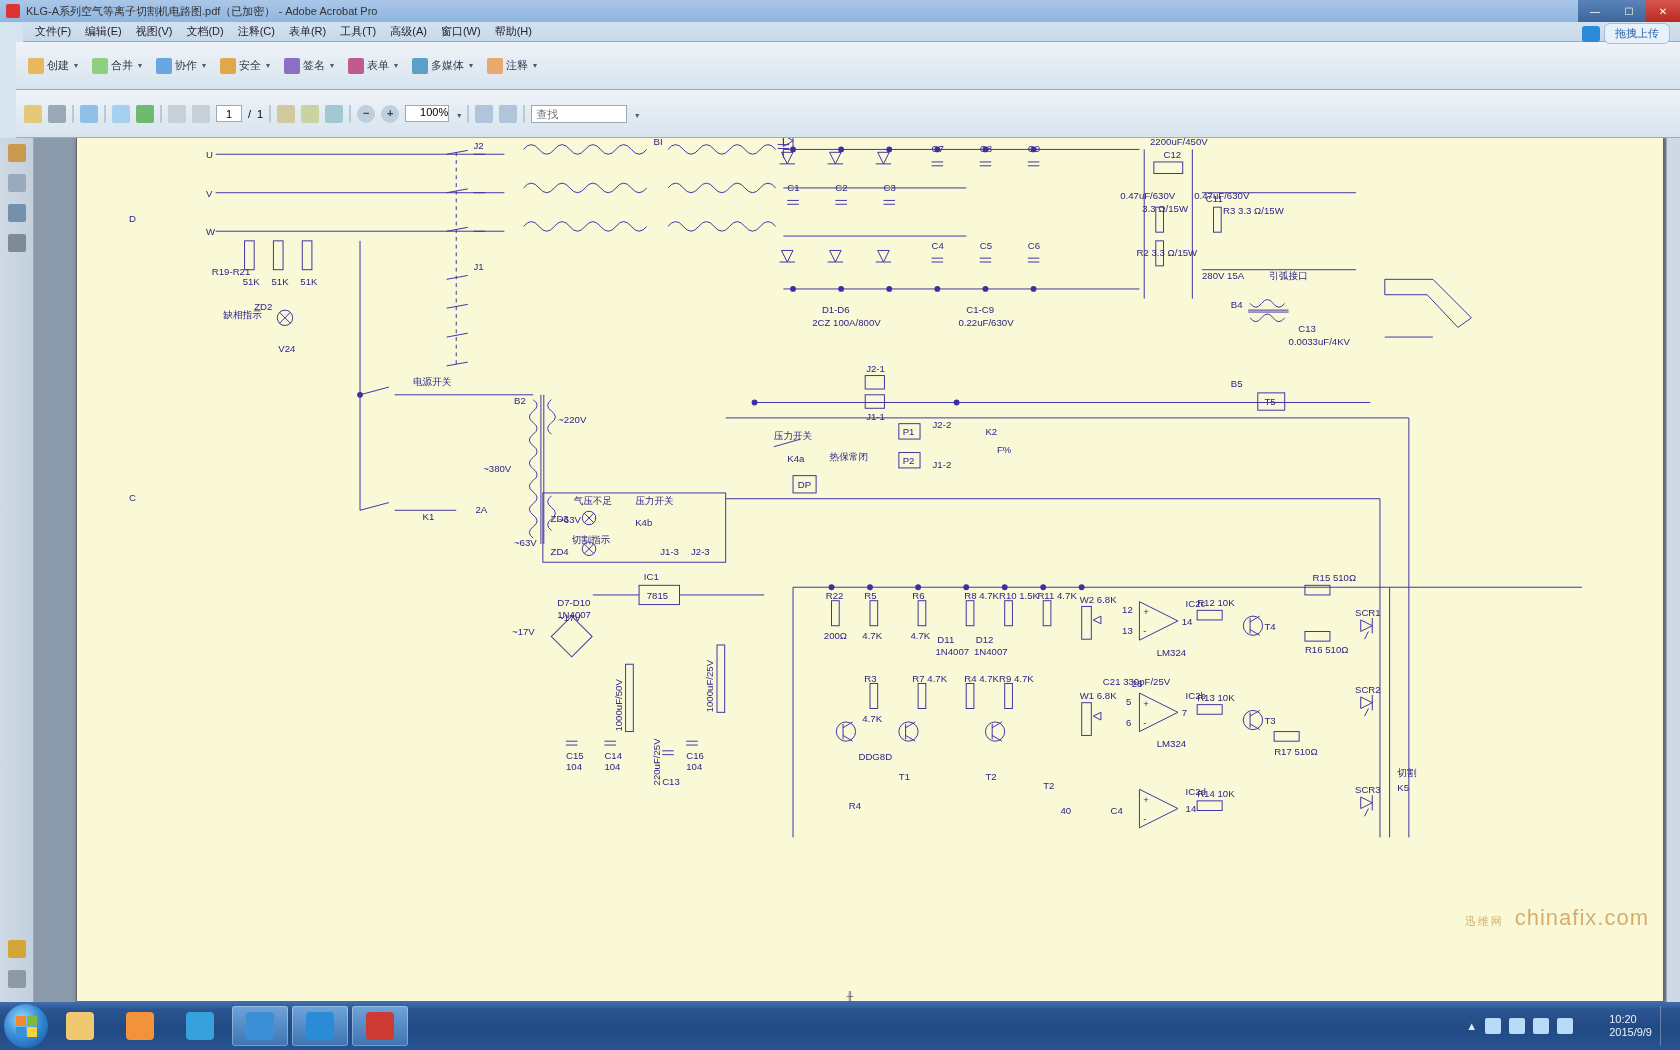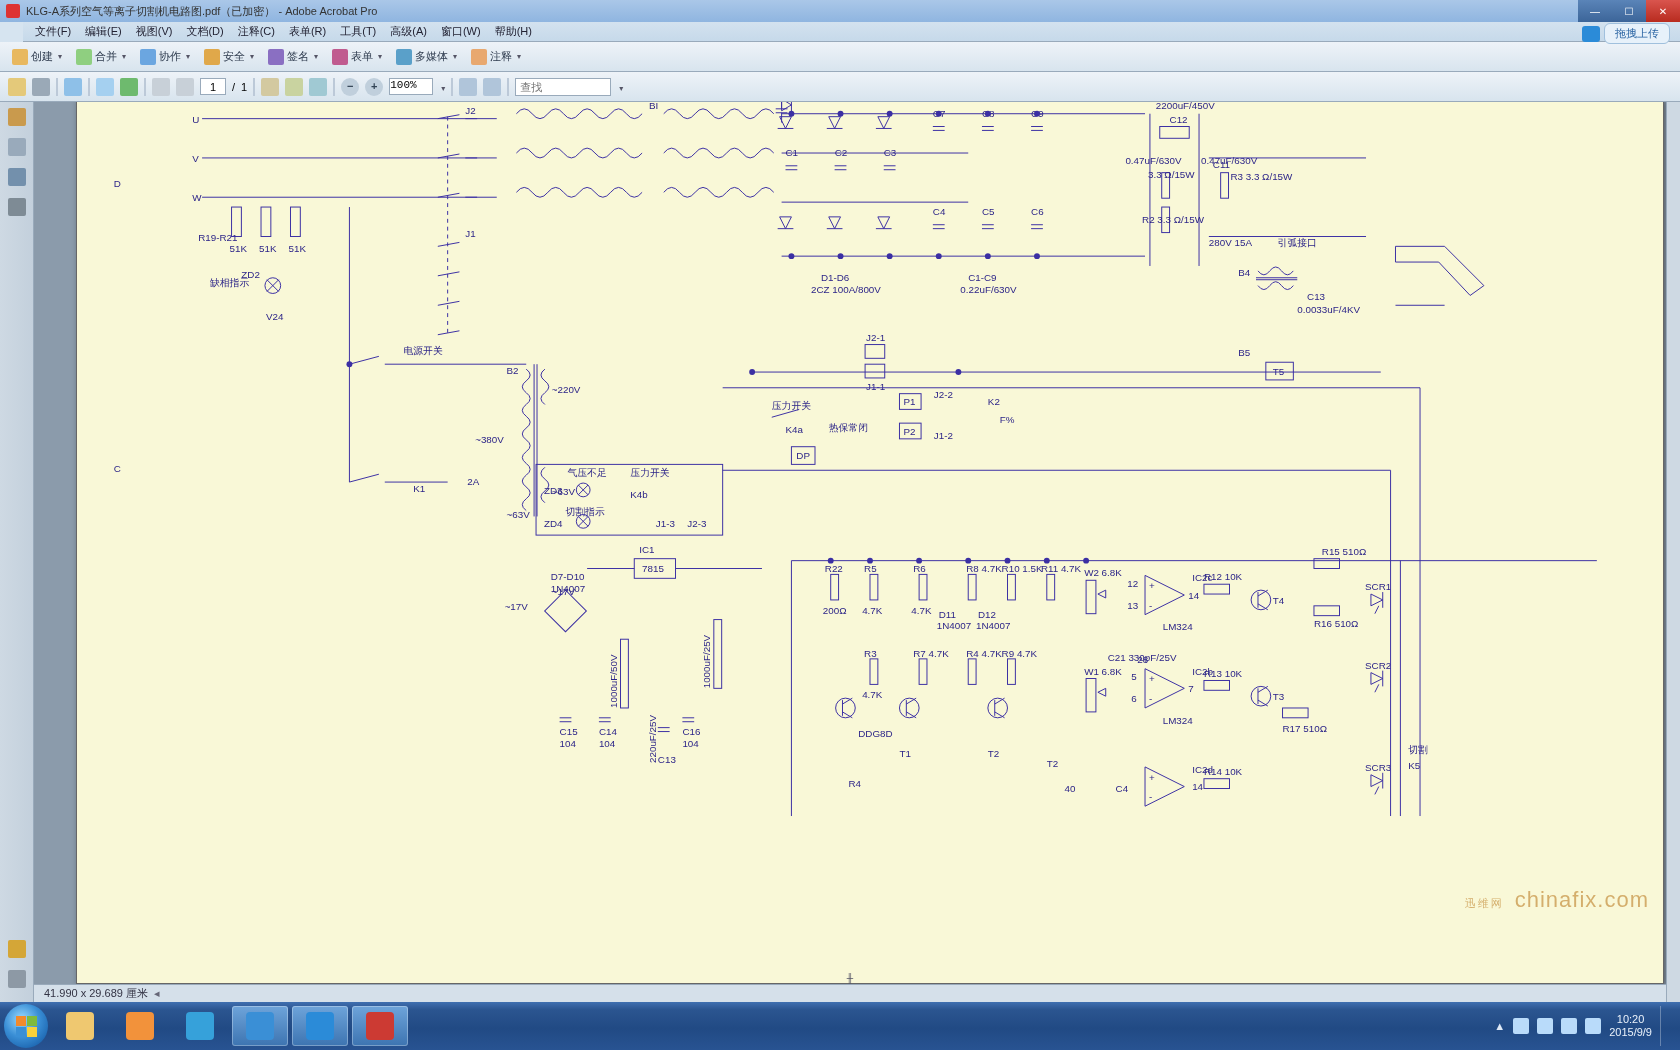--- a/index.html
+++ b/index.html
@@ -12,37 +12,37 @@
   .win-min { background: linear-gradient(to bottom,#5a84b8,#3c6599); }
   .win-max { background: linear-gradient(to bottom,#5a84b8,#3c6599); }
   .win-close { background: linear-gradient(to bottom,#d9554e,#b82b1f); }
   
   .menu-bar { height: 20px; background: linear-gradient(to bottom,#d3e2ef,#c6d9ea); display: flex; align-items: center; padding-left: 6px; gap: 2px; border-bottom: 1px solid #9ab; position:relative;margin-left:23px;}
   .menu-bar span { padding: 2px 6px; color: #223; }
   .upload-badge { position:absolute; right:10px; top:1px; display:flex; align-items:center; gap:4px;}
   .upload-badge .badge-icon{width:18px;height:16px;background:#2b8bd8;border-radius:3px;}
   .upload-badge .badge-txt{background:#e7f1fa;border:1px solid #a0c0dd;padding:2px 10px;color:#2a64a3;border-radius:6px;}
   
-  .toolbar { height: 30px; background: linear-gradient(to bottom,#eef3f8,#d8e4ee); display: flex; align-items: center; padding-left: 8px; gap: 6px; border-bottom: 1px solid #9ab; }
+  .toolbar { height: 48px; background: linear-gradient(to bottom,#eef3f8,#d8e4ee); display: flex; align-items: center; padding-left: 8px; gap: 6px; border-bottom: 1px solid #9ab; margin-left: 16px; }
   .tool { display: flex; align-items: center; gap: 3px; padding: 2px 4px; color: #2e3b4e; }
   .tool i { width: 16px; height: 16px; display: inline-block; border-radius: 2px; }
   .caret::after { content: "▾"; font-size: 8px; color: #556; margin-left: 2px; }
   .sep { width: 2px; height: 18px; background: #bcc9d8; }
   .ico-create{background:#e8b85f;} .ico-merge{background:#8fcf80;} .ico-action{background:#6ba6e0;}
   .ico-secure{background:#e0a84a;} .ico-sign{background:#8a6fc2;} .ico-form{background:#c05b8f;}
   .ico-media{background:#5aa0c9;} .ico-comment{background:#e8a86f;}
   
   .tb2 .ico{width:18px;height:18px;border-radius:2px;}
   .ico-open{background:#e4c97a;} .ico-print{background:#9aa9b7;} .ico-mail{background:#8ec0e8;}
   .ico-pages{background:#a5d0f0;} .ico-web{background:#6eba6e;}
   .ico-prev,.ico-next{background:#c8d0d8;}
   .page-input{width:26px;height:17px;border:1px solid #9ab;text-align:center;background:#fff;}
   .ico-sel{background:#d3c9a0;} .ico-hand{background:#c9d3a0;} .ico-marq{background:#a0c9d3;}
   .ico-zoomout,.ico-zoomin{width:18px;height:18px;border-radius:50%;background:#c0cfdc;text-align:center;line-height:16px;color:#345;font-weight:bold;}
-  .zoom-box{width:44px;height:17px;border:1px solid #9ab;background:#fff;text-align:left;font-family:Liberation Mono, monospace;}
+  .zoom-box{width:44px;height:17px;border:1px solid #9ab;background:#fff;text-align:right;}
   .ico-fit,.ico-read{background:#b0c5da;} 
   .find-box{width:96px;height:18px;border:1px solid #9ab;background:#fff;padding-left:4px;color:#888;}
   
   .main { flex: 1; display: flex; min-height: 0; }
   .side-rail { width: 34px; background: linear-gradient(to right,#ced9e3,#c3d0dc); display: flex; flex-direction: column; align-items: center; padding-top: 6px; gap: 12px; border-right:1px solid #9ab; position:relative;}
   .side-rail .sicon{width:18px;height:18px;background:#7b8fa3;border-radius:2px;}
   .side-rail .s-lock{background:#c99a4d;}
   .side-rail .s-doc{background:#9ab;} 
   .side-rail .s-pg{background:#7390ac;}
   .side-rail .s-sig{background:#7e8b95;}
@@ -66,21 +66,21 @@
   .win-logo{display:grid;grid-template-columns:10px 10px;grid-template-rows:10px 10px;gap:1px;}
   .win-logo span:nth-child(1){background:#f28a2d;} .win-logo span:nth-child(2){background:#7fba3d;}
   .win-logo span:nth-child(3){background:#3a8fd6;} .win-logo span:nth-child(4){background:#f9d13b;}
   .tb-item{width:56px;height:40px;border-radius:3px;display:flex;align-items:center;justify-content:center;}
   .tb-item.active{background:linear-gradient(to bottom,#6ea4da,#3d74b1);box-shadow:inset 0 0 0 1px rgba(255,255,255,.3);}
   .tb-ico{width:28px;height:28px;border-radius:4px;}
   .tb-folder{background:#efc870;} .tb-wmp{background:#f2923b;} .tb-tm{background:#36a1da;}
   .tb-ie{background:#3a8fd6;} .tb-share{background:#2b8bd8;} .tb-pdf{background:#cc3a33;}
   .tray{margin-left:auto;display:flex;align-items:center;gap:8px;padding-right:4px;color:#eaf2fb;}
   .tray .tico{width:16px;height:16px;background:#b9dbfa;border-radius:2px;}
-  .tray .clock{text-align:center;line-height:1.15;}
+  .tray .clock{text-align:left;line-height:1.15;margin-left:28px;}
   .tray .desk{width:16px;height:40px;border-left:1px solid rgba(255,255,255,.3);}
   
   .clabel{font-family:sans-serif;font-size:10px;fill:#2c2488;}
   .cwire{stroke:#3b2fa3;stroke-width:1;fill:none;}
   .cnode{fill:#3b2fa3;}
 </style>
 </head>
 <body>
 
 <div class="title-bar">
@@ -692,24 +692,20 @@
               <circle class="cnode" r="3" cx="260" cy="0"></circle>
               <circle class="cnode" r="3" cx="300" cy="0"></circle>
           </g>
         </svg>
         <div class="wm">
           <span>迅维网</span> <small>chinafix.com</small>
         </div>
       </div>
       <div class="scroll-bottom">╫</div>
     </div>
-    <div class="status">
-      <span>41.990 x 29.689 厘米</span>
-      <span style="margin-left:6px;color:#667">◂</span>
-    </div>
   </div>
   <div class="right-rail"></div>
 </div>
 
 <div class="taskbar">
   <div class="start">
     <div class="win-logo">
         <span></span>
         <span></span>
         <span></span>

